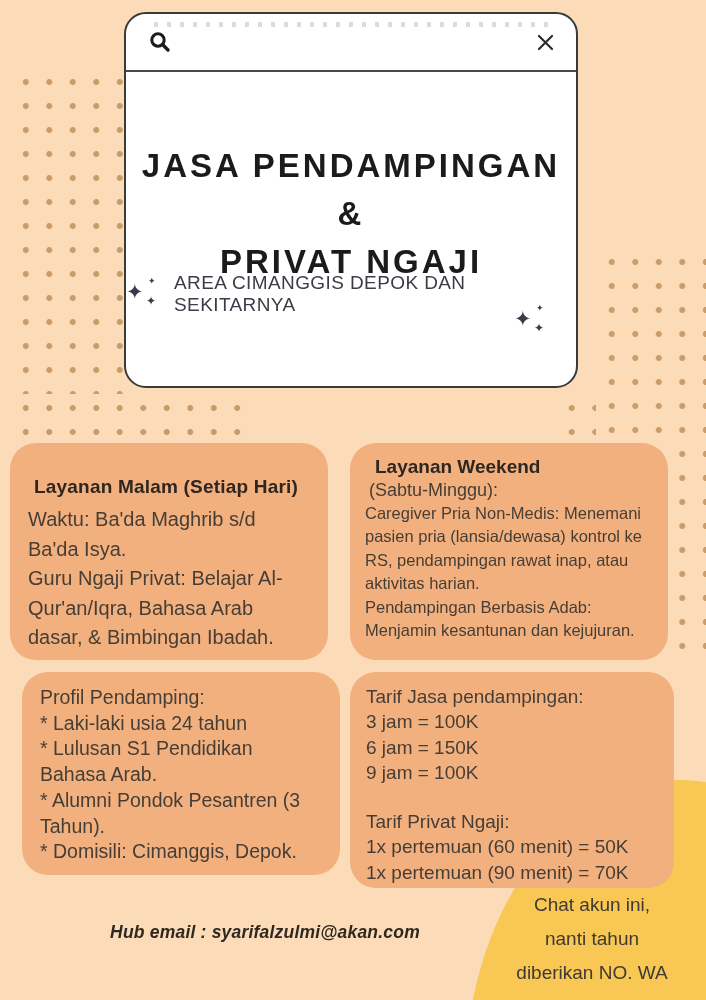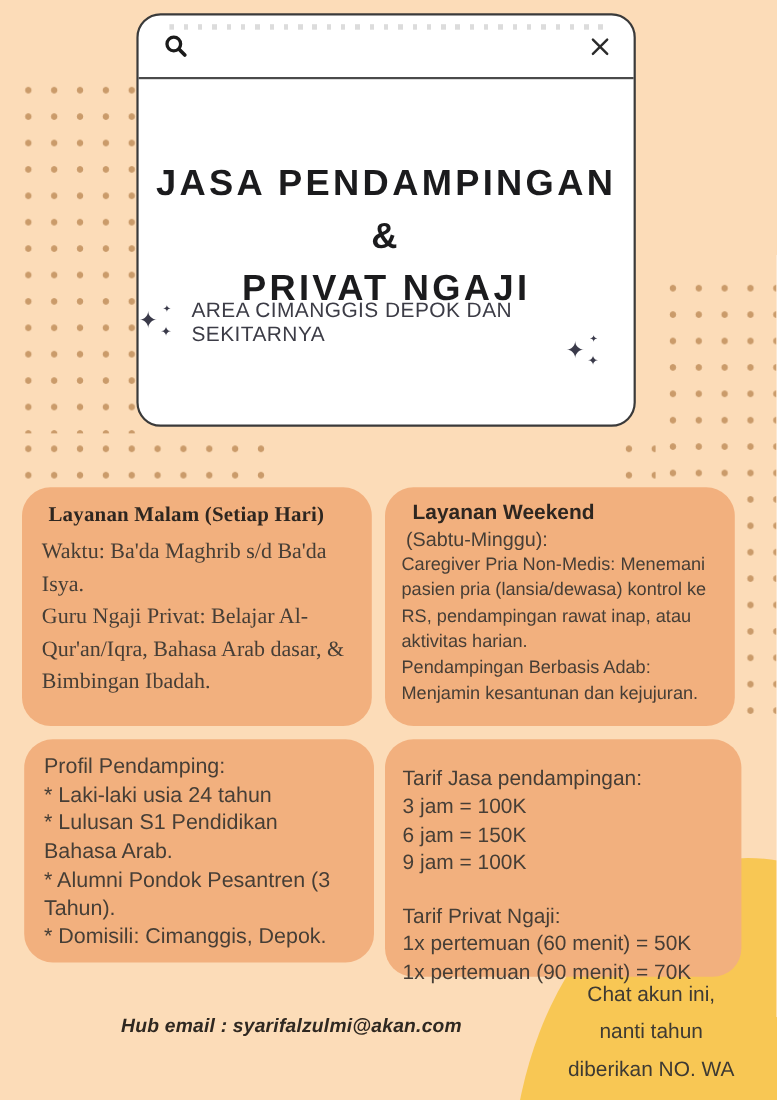--- a/index.html
+++ b/index.html
@@ -62,29 +62,29 @@
   .sparkle .s2{position:absolute;left:22px;top:0;font-size:9px;line-height:1;}
   .sparkle .s3{position:absolute;left:20px;top:18px;font-size:12px;line-height:1;}
   .sparkle-br{position:absolute;right:28px;bottom:48px;}
 
   
   .box{
     position:absolute;background:#F2B07E;border-radius:26px;
     box-sizing:border-box;color:#463E36;
   }
   .box h3{margin:0;font-size:19px;font-weight:bold;color:#2E2620;}
-  .box-1{left:20px;top:443px;width:318px;height:217px;padding:15px 18px;font-family:Liberation Serif, serif;}
+  .box-1{left:10px;top:443px;width:318px;height:217px;padding:33px 18px;}
   .box-1 h3{padding-left:6px;letter-spacing:.2px;}
   .box-1 .body{margin-top:7px;font-size:20px;line-height:1.48;}
   .box-2{left:350px;top:443px;width:318px;height:217px;padding:13px 15px;}
   .box-2 h3{padding-left:10px;}
   .box-2 .sub{font-size:18px;margin-top:2px;padding-left:4px;}
   .box-2 .body{font-size:16.5px;line-height:1.42;margin-top:1px;}
   .box-3{left:22px;top:672px;width:318px;height:203px;padding:13px 18px;font-size:19.5px;line-height:1.32;}
-  .box-4{left:350px;top:672px;width:324px;height:216px;padding:24px 16px;font-size:19px;line-height:1.33;}
+  .box-4{left:350px;top:672px;width:324px;height:216px;padding:12px 16px;font-size:19px;line-height:1.33;}
   .box-4 .gap{height:24px;}
 
   .footer-email{
     position:absolute;left:40px;top:922px;width:450px;text-align:center;
     font-size:17.5px;font-weight:bold;font-style:italic;color:#2F2821;
     letter-spacing:.2px;
   }
 </style>
 </head>
 <body>

